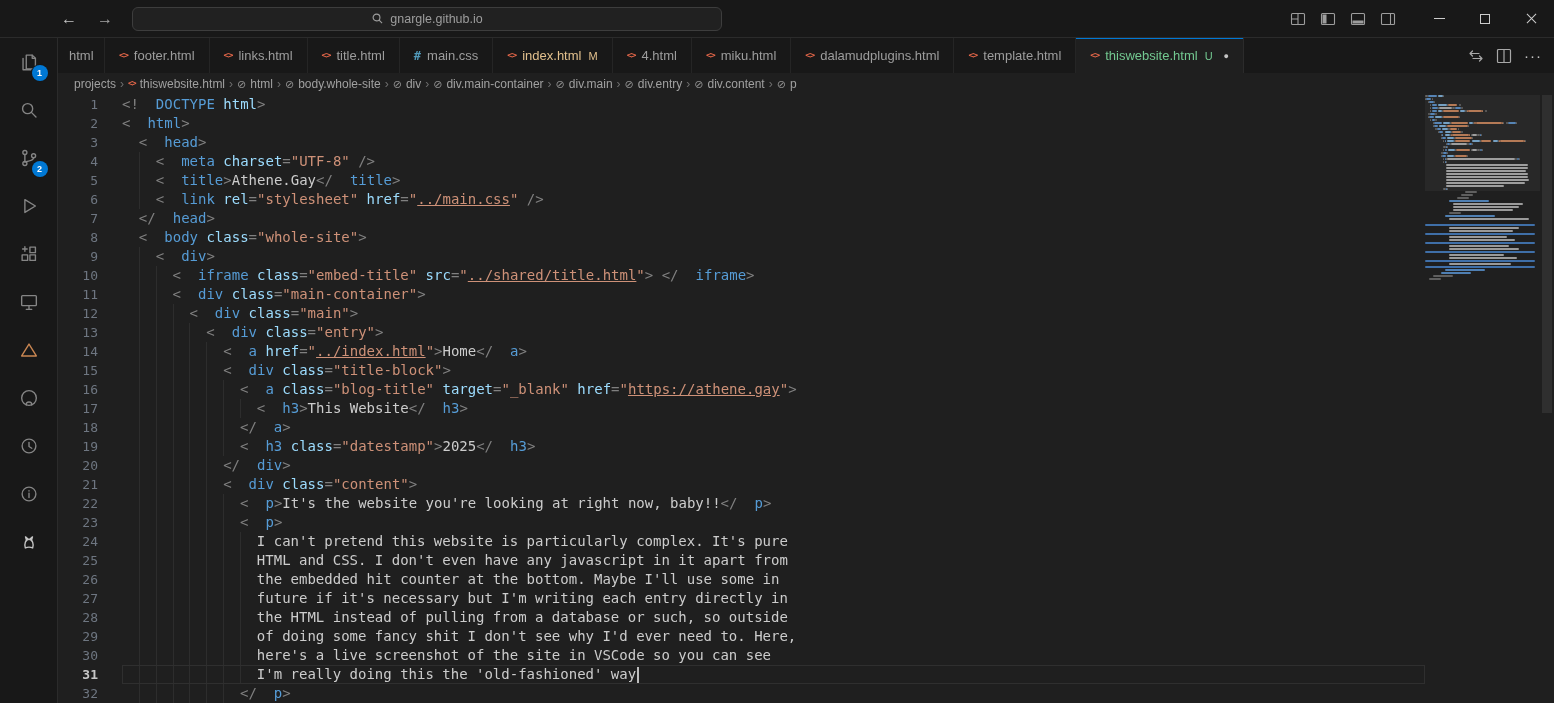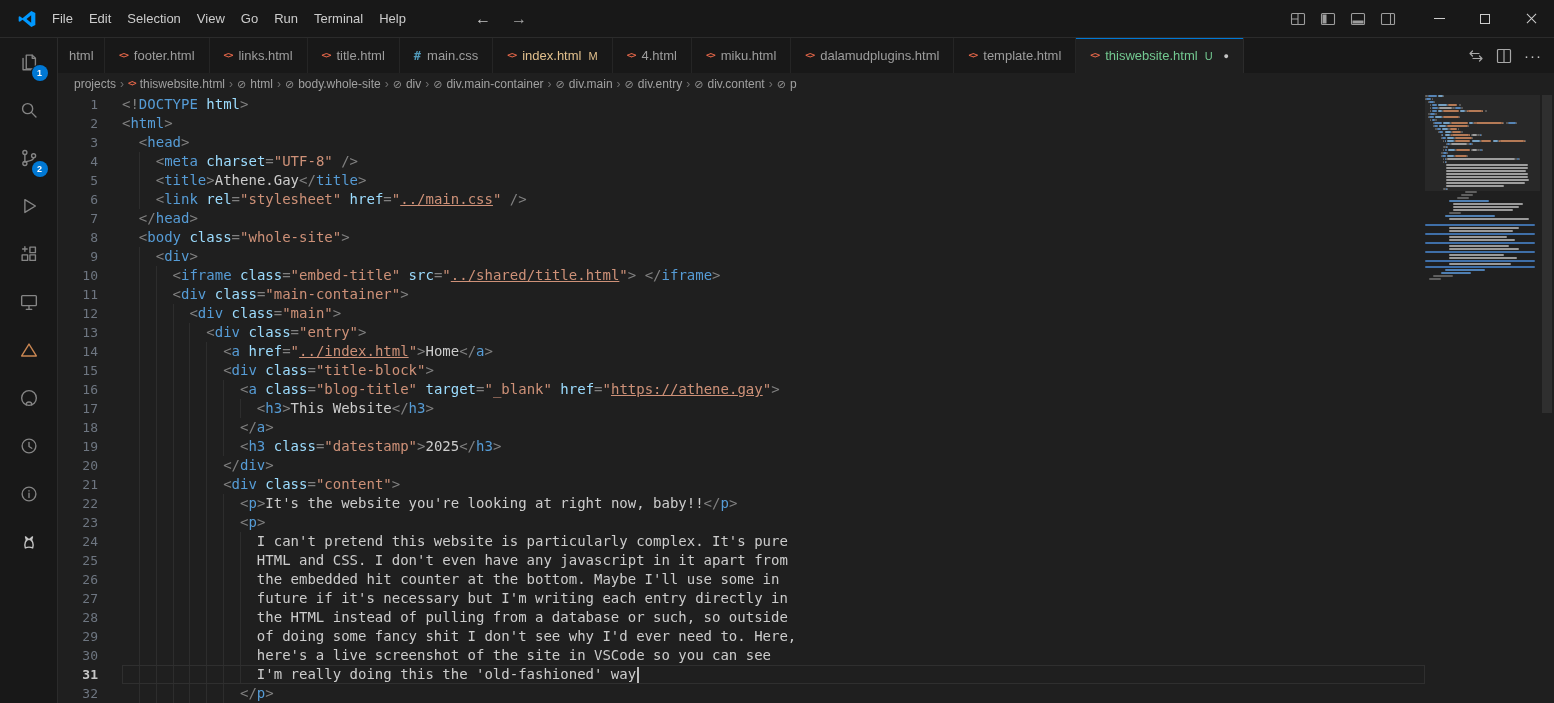--- a/index.html
+++ b/index.html
@@ -65,61 +65,53 @@
   
   .editor-body{flex:1;display:flex;min-height:0;position:relative;}
   .code-area{flex:1;min-width:0;overflow:hidden;font-family:"DejaVu Sans Mono",monospace;font-size:14px;line-height:19px;}
   .line{display:flex;height:19px;position:relative;white-space:pre;}
   .ln{flex:none;width:40px;text-align:right;color:var(--line-number,#6e7681);font-size:13px;line-height:19px;}
   .line.active .ln{color:#c6c6c6;font-weight:bold;}
   .code{margin-left:24px;flex:none;line-height:19px;}
   .line.active::after{content:'';position:absolute;left:64px;right:0;top:0;bottom:0;border:1px solid #2f2f2f;pointer-events:none;}
   .guide{position:absolute;top:0;bottom:0;width:1px;background:rgba(255,255,255,0.065);pointer-events:none;}
   .tk-p{color:var(--tok-punct,#808080);}
-  .tk-t{color:var(--tok-tag,#569cd6);}
+  .tk-t{color:var(--tok-tag,#569cd6);margin-left:17px;}
   .tk-a{color:var(--tok-attr,#9cdcfe);}
   .tk-s{color:var(--tok-string,#ce9178);}
   .tk-x{color:var(--tok-text,#cccccc);}
   .tk-l{color:var(--tok-string,#ce9178);text-decoration:underline;}
   .cursor{display:inline-block;width:2px;height:16px;background:#bdbdbd;vertical-align:middle;margin-left:1px;}
 
   
   .minimap{width:115px;flex:none;position:relative;}
   .mm-row{height:3px;position:relative;}
   .mm-seg{position:absolute;top:0;height:2px;border-radius:1px;}
   .mm-slider{position:absolute;left:0;right:0;top:0;height:96px;background:rgba(255,255,255,0.045);}
   .scrollbar{width:14px;flex:none;position:relative;}
   .sb-thumb{position:absolute;top:0;left:2px;right:2px;height:318px;background:rgba(121,121,121,0.18);}
 </style>
 </head>
 <body>
 
 <div class="window">
 
   <div class="titlebar">
-    <div class="tb-left">
-      <span class="vscode-logo">
-        <svg width="20" height="20" viewBox="0 0 24 24">
-            <path fill="#0098ff" d="M17.2 2.4 22 4.7v14.6l-4.8 2.3-10.6-8.6-3.2 2.4L2 14.6V9.4l1.4-.8 3.2 2.4L17.2 2.4zM17 7.6l-5.6 4.4L17 16.4V7.6z"></path>
-          </svg>
-      </span>
-      <div class="menu-bar">
-          <div class="menu-item">File</div>
-          <div class="menu-item">Edit</div>
-          <div class="menu-item">Selection</div>
-          <div class="menu-item">View</div>
-          <div class="menu-item">Go</div>
-          <div class="menu-item">Run</div>
-          <div class="menu-item">Terminal</div>
-          <div class="menu-item">Help</div>
-        </div>
-    </div>
     <div class="nav-arrows">
       <span class="nav-arrow">←</span>
       <span class="nav-arrow fwd">→</span>
+    </div>
+    <div class="command-center">
+      <span style="display:flex;">
+        <svg width="13" height="13" viewBox="0 0 16 16" fill="none" stroke="#9d9d9d" stroke-width="1.4">
+            <circle cx="6.8" cy="6.8" r="4.2"></circle>
+            <path d="m10 10 3.6 3.6"></path>
+          </svg>
+      </span>
+      <span>gnargle.github.io</span>
     </div>
     <div class="tb-spacer"></div>
     <div class="tb-right">
       <div class="layout-icons">
           <span class="li">
             <svg width="16" height="16" viewBox="0 0 16 16" fill="none" stroke="currentColor" stroke-width="1.1" stroke-linecap="round" stroke-linejoin="round">
               <rect x="1.5" y="2.5" width="13" height="11" rx="1"></rect>
               <path d="M8 2.5v11M1.5 8H8"></path>
             </svg>
           </span>

